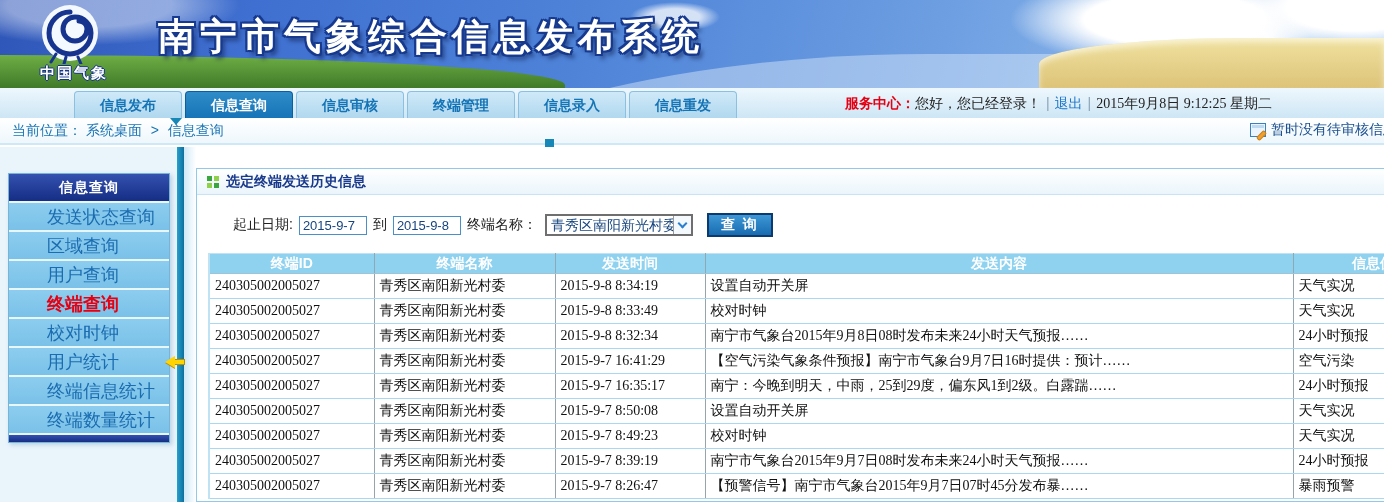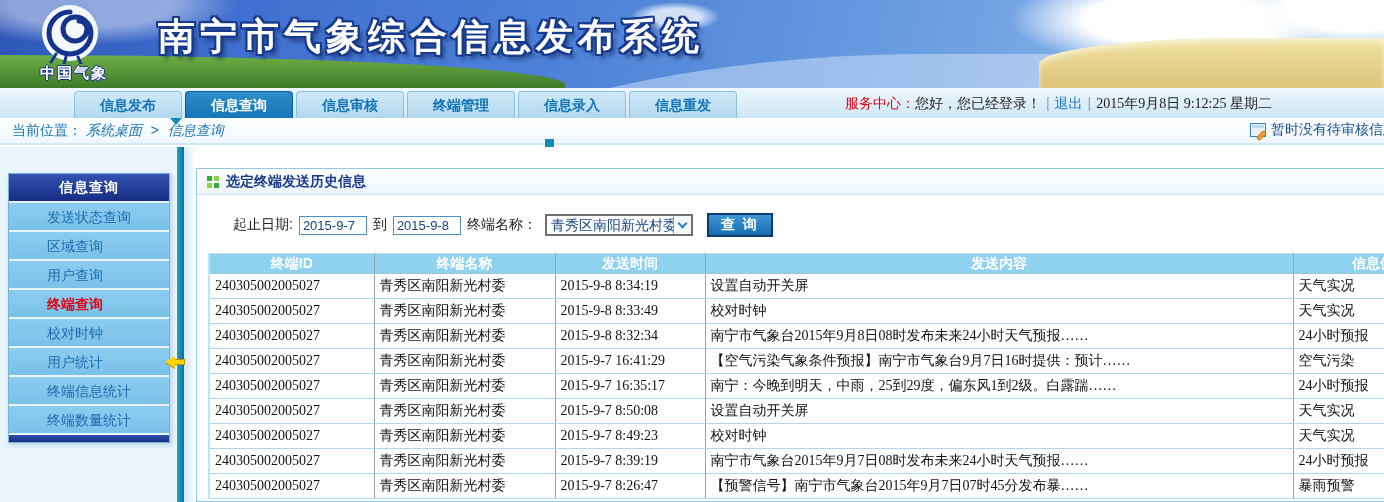--- a/index.html
+++ b/index.html
@@ -43,31 +43,31 @@
   
   .navbar { position:absolute; left:0; top:88px; width:1384px; height:30px;
     background:linear-gradient(#eef7fd,#cde6f5); }
   .tabs { position:absolute; left:74px; top:3px; display:flex; gap:3px; }
   .tab { height:36px; line-height:26px; padding:0 25px; font-size:14px; font-weight:bold;
     color:#1574b6; background:linear-gradient(#cfe9f8,#a6d2ec);
     border:1px solid #8cc0e0; border-bottom:none; border-radius:4px 4px 0 0; cursor:pointer; white-space:nowrap; }
   .tab.active { background:linear-gradient(#2f8cc8,#0d6cb2); color:#fff; border-color:#0a5ea2; }
   .service { position:absolute; right:112px; top:0; height:30px; line-height:30px;
     font-size:14px; color:#222; white-space:nowrap; }
-  .service .svc-label { color:#e60012; font-weight:normal; }
+  .service .svc-label { color:#e60012; font-weight:bold; }
   .service .logout { color:#1a74c8; cursor:pointer; }
   .service .sep { color:#8aa4b8; margin:0 5px; }
   .service .datetime { font-family:"Liberation Serif", serif; }
   
   .crumbbar { position:absolute; left:0; top:118px; width:1384px; height:27px;
     background:linear-gradient(#ffffff,#eef7fc); border-bottom:2px solid #cfe8f5; }
   .tab-pointer { position:absolute; left:170px; top:118px; width:0; height:0;
     border-left:6px solid transparent; border-right:6px solid transparent; border-top:7px solid #1787b8; }
   .crumb { position:absolute; left:12px; top:122px; font-size:14px; color:#1a74b4; white-space:nowrap; }
-  .crumb .crumb-link { cursor:pointer;font-style:italic; }
+  .crumb .crumb-link { cursor:pointer; }
   .crumb .crumb-sep { margin:0 5px; }
   .notice { position:absolute; left:1250px; top:121px; display:flex; align-items:center; gap:5px;
     font-size:14px; color:#1b4f8f; white-space:nowrap; }
   .note-icon { position:relative; width:16px; height:14px; background:#eaf4ff; border:1px solid #3a7fc0; }
   .note-icon::before { content:""; position:absolute; left:1px; top:1px; right:1px; height:3px; background:#bcd9f2; }
   .note-icon::after { content:""; position:absolute; right:-1px; bottom:-1px; width:9px; height:3px;
     background:#f0a030; transform:rotate(-45deg); border-radius:1px; box-shadow:0 0 0 1px #c97f14; }
   .divider-square { position:absolute; left:545px; top:139px; width:9px; height:9px; background:#1787b8; }
   
   .content-bg   { position:absolute; left:0; top:147px; width:1384px; height:355px; background:#fff; }
@@ -80,21 +80,21 @@
     border-top:6px solid transparent; border-bottom:6px solid transparent; border-right:10px solid #ffd400;
     filter:drop-shadow(0 1px 0 #b89000); cursor:pointer; z-index:5; }
   .arrow-tail { position:absolute; left:175px; top:359px; width:10px; height:6px;
     background:#ffd400; border:1px solid #b89000; border-left:none; cursor:pointer; z-index:5; }
   
   .sidebar { position:absolute; left:8px; top:173px; width:162px; background:#fff;
     border:1px solid #77b4d8; box-shadow:2px 2px 4px rgba(100,150,190,.35); }
   .sidebar-header { height:27px; line-height:27px; text-align:center; color:#fff;
     font-size:14px; font-weight:bold; letter-spacing:1px;
     background:linear-gradient(#3452b0,#152d84); }
-  .sidebar-item { height:29px; line-height:29px; padding-left:38px; font-size:14px; color:#1b6cb0;
+  .sidebar-item { height:29px; line-height:29px; padding-left:38px; font-size:18px; color:#1b6cb0;
     background:linear-gradient(#8ccdef,#7ac1e8); border-top:2px solid #e8f6fd; cursor:pointer; white-space:nowrap; }
   .sidebar-item.active { color:#e60012; font-weight:bold; }
   .sidebar-footer { height:9px; background:linear-gradient(#3452b0,#152d84); border-top:2px solid #e8f6fd; }
   
   .panel { position:absolute; left:196px; top:168px; width:1262px; height:334px;
     background:#fff; border:1px solid #92c8e8; }
   .panel-header { height:26px; display:flex; align-items:center; gap:7px; padding-left:10px;
     background:linear-gradient(#ffffff,#eaf5fb); border-bottom:1px solid #c8e4f4; }
   .grid-icon { width:12px; height:12px; display:grid; grid-template-columns:5px 5px; grid-template-rows:5px 5px; gap:2px; }
   .grid-icon i { display:block; }

